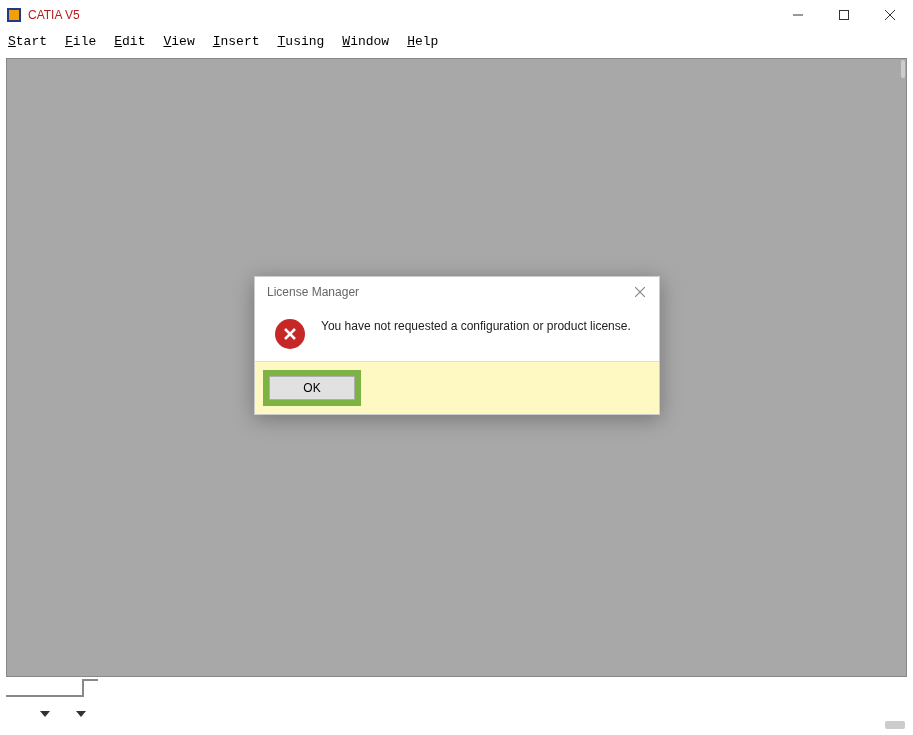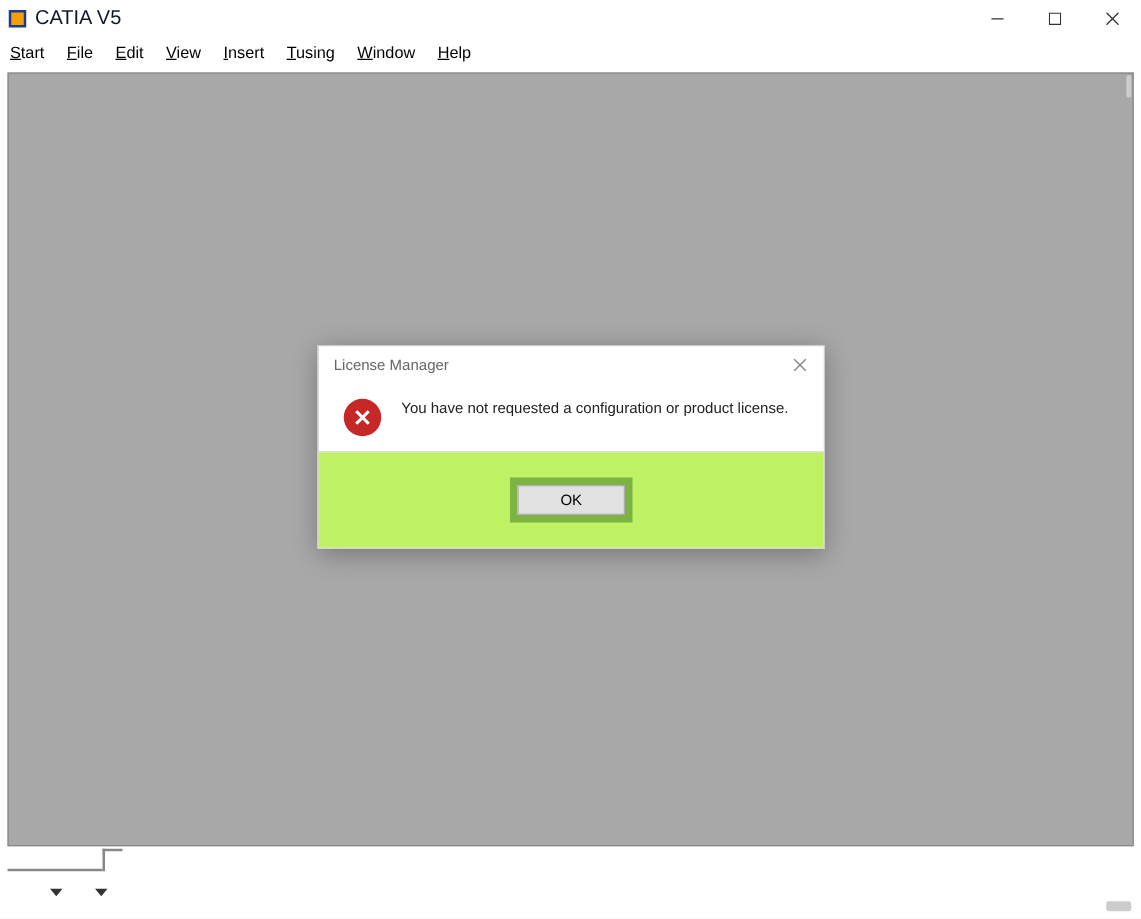--- a/index.html
+++ b/index.html
@@ -1,47 +1,47 @@
 <!DOCTYPE html>
 <html><head>
 <meta charset="utf-8">
 <style>
 * { box-sizing: border-box; margin: 0; padding: 0; }
 body { font-family: "Segoe UI", Tahoma, sans-serif; background: #fff; width: 913px; height: 735px; overflow: hidden; position: relative; }
 
 .titlebar { height: 30px; display: flex; align-items: center; justify-content: space-between; background: #fff; padding-left: 6px; }
 .titlebar-left { display: flex; align-items: center; gap: 6px; }
 .app-icon { width: 16px; height: 16px; display: inline-block; }
-.app-title { font-size: 16px; color: #0f172a; }
+.app-title { font-size: 12px; color: #b91c1c; }
 .win-controls { display: flex; }
 .win-btn { width: 46px; height: 30px; display: flex; align-items: center; justify-content: center; color: #333; cursor: pointer; }
 
 .menubar { display: flex; gap: 18px; padding: 4px 8px 6px; font-size: 13px; color: #000; background: #fff; }
-.menu-item { cursor: pointer; }
+.menu-item { cursor: pointer; font-family: Liberation Mono, monospace; }
 .menu-item .ul { text-decoration: underline; }
 
 .workspace { position: absolute; left: 6px; right: 6px; top: 58px; bottom: 58px; background: #a8a8a8; border: 1px solid #888; }
 
 .scroll-handle { position: absolute; right: 8px; top: 60px; width: 4px; height: 18px; background: #ccc; border-radius: 2px; }
 
 .bottom-area { position: absolute; left: 0; right: 0; bottom: 0; height: 56px; background: #fff; }
 .bottom-shape { position: absolute; left: 82px; top: 0px; width: 16px; height: 18px; border-left: 2px solid #888; border-top: 2px solid #888; }
 .bottom-shape2 { position: absolute; left: 6px; top: 16px; width: 76px; height: 2px; background: #888; }
 .dropdown-arrow { position: absolute; top: 32px; width: 0; height: 0; border-left: 5px solid transparent; border-right: 5px solid transparent; border-top: 6px solid #333; cursor: pointer; }
 .bottom-scroll { position: absolute; right: 8px; bottom: 6px; width: 20px; height: 8px; background: #ccc; border-radius: 2px; }
 
 .dialog { position: absolute; left: 254px; top: 276px; width: 406px; background: #fff; box-shadow: 0 4px 20px rgba(0,0,0,0.3); border: 1px solid #ccc; }
 .dialog-title { display: flex; justify-content: space-between; align-items: center; padding: 8px 12px; font-size: 12px; color: #666; }
 .dialog-close { width: 14px; height: 14px; color: #888; cursor: pointer; display: flex; align-items: center; justify-content: center; }
 .dialog-body { padding: 10px 20px 12px; display: flex; gap: 16px; align-items: flex-start; }
 .err-icon { width: 30px; height: 30px; background: #c62828; border-radius: 50%; display: flex; align-items: center; justify-content: center; flex-shrink: 0; margin-top: 2px; }
 .err-icon svg { width: 16px; height: 16px; }
 .dialog-text { font-size: 12px; color: #222; line-height: 1.5; }
 .dialog-text p { margin-bottom: 10px; }
-.dialog-footer { background: #bef264; padding: 20px; display: flex; justify-content: center; border-top: 1px solid #ddd; }
+.dialog-footer { background: #fef9c3; padding: 8px; display: flex; justify-content: flex-start; border-top: 1px solid #ddd; }
 .ok-highlight { border: 6px solid #7cb342; display: inline-block; }
 .ok-btn { width: 86px; height: 24px; background: #e1e1e1; border: 1px solid #adadad; font-size: 12px; cursor: pointer; }
 </style>
 </head>
 <body>
 
 <div class="titlebar">
   <div class="titlebar-left">
     <span class="app-icon">
       <svg viewBox="0 0 16 16">

